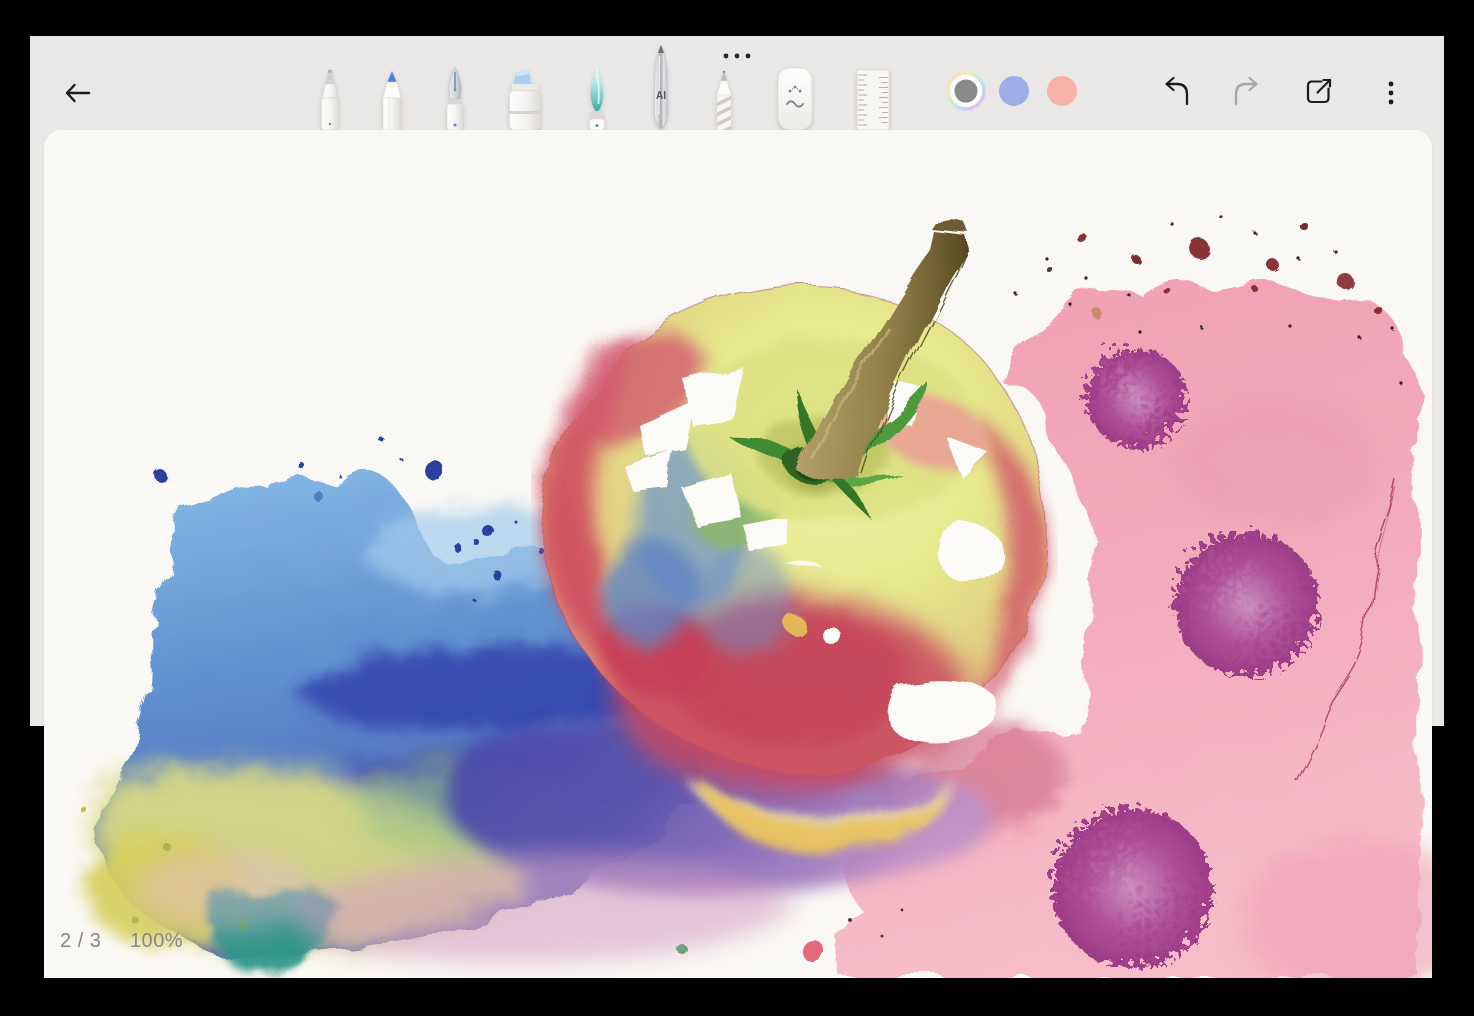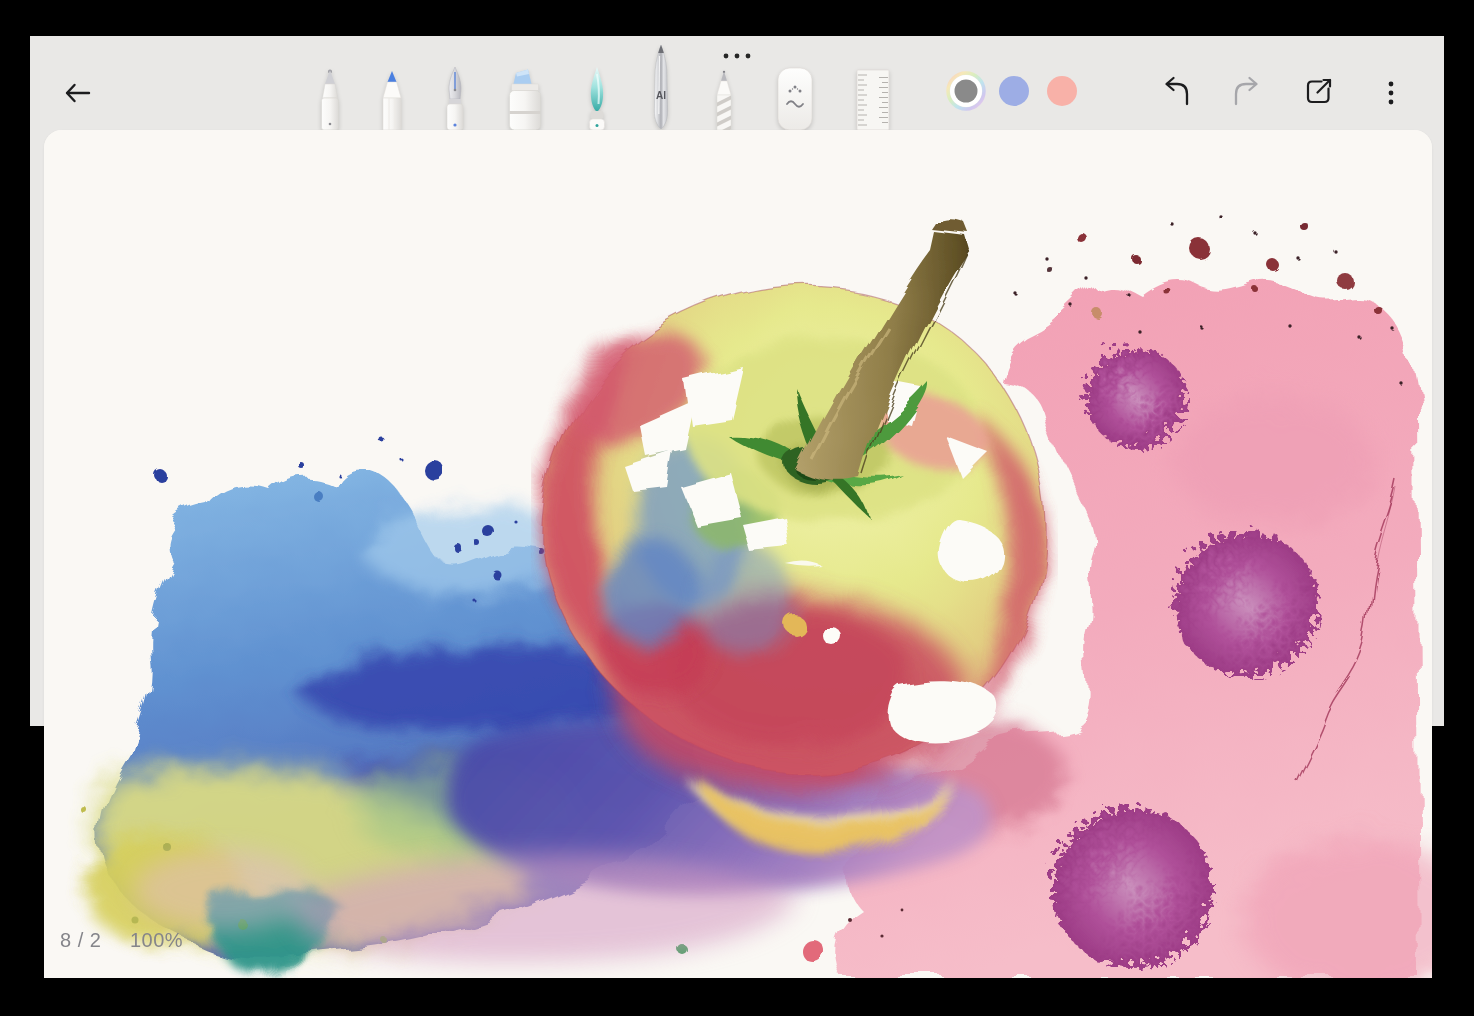--- a/index.html
+++ b/index.html
@@ -424,16 +424,16 @@
           <path d="M 768,330 C 790,285 815,240 843,196" stroke="#cdb97e" stroke-width="3" fill="none" opacity=".65"></path>
         </g>
 
         <path fill="#f1e2b0" filter="url(#b4)" opacity=".85" d="M 640,648 C 700,686 790,698 862,678 C 890,670 906,658 912,646 C 906,672 880,694 840,706 C 770,726 678,706 640,648 Z"></path>
         <path filter="url(#b4)" opacity=".95" d="M 655,650 C 700,690 780,705 850,688 C 880,680 900,668 908,655 C 890,690 850,715 795,722 C 730,730 672,700 655,650 Z" fill="#e9c25e"></path>
         <circle cx="749" cy="493" r="10" fill="#e3b758"></circle>
         <circle cx="787" cy="505" r="9" fill="#fdfcf8"></circle>
       </g>
     </svg>
 
-    <span class="status pages">8 / 2</span>
+    <span class="status pages">2 / 3</span>
     <span class="status zoom">100%</span>
   </div>
 </div>
 
 </body></html>

